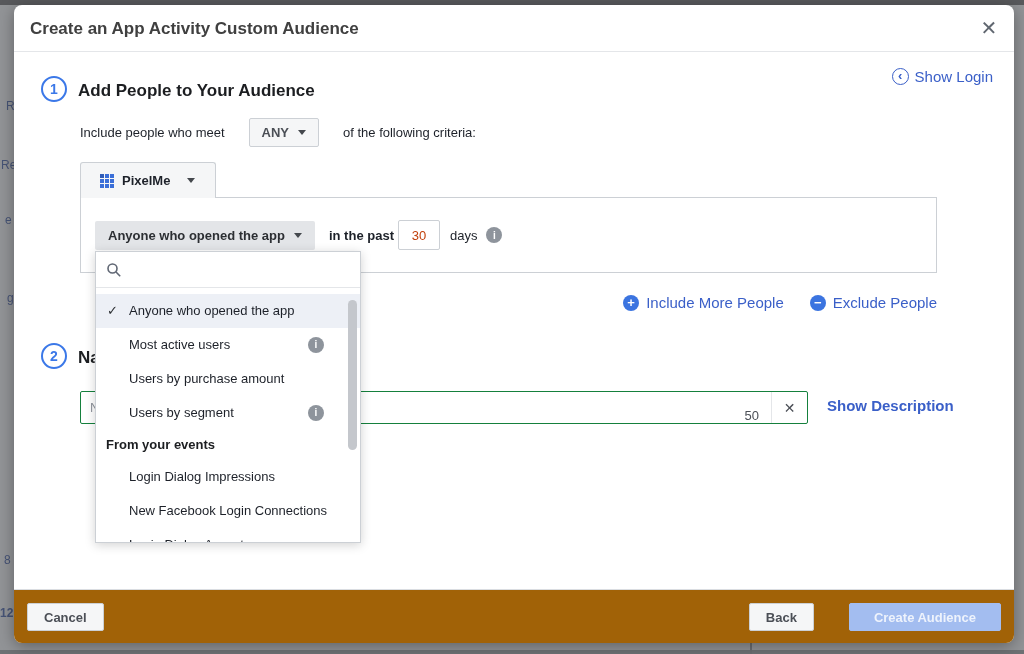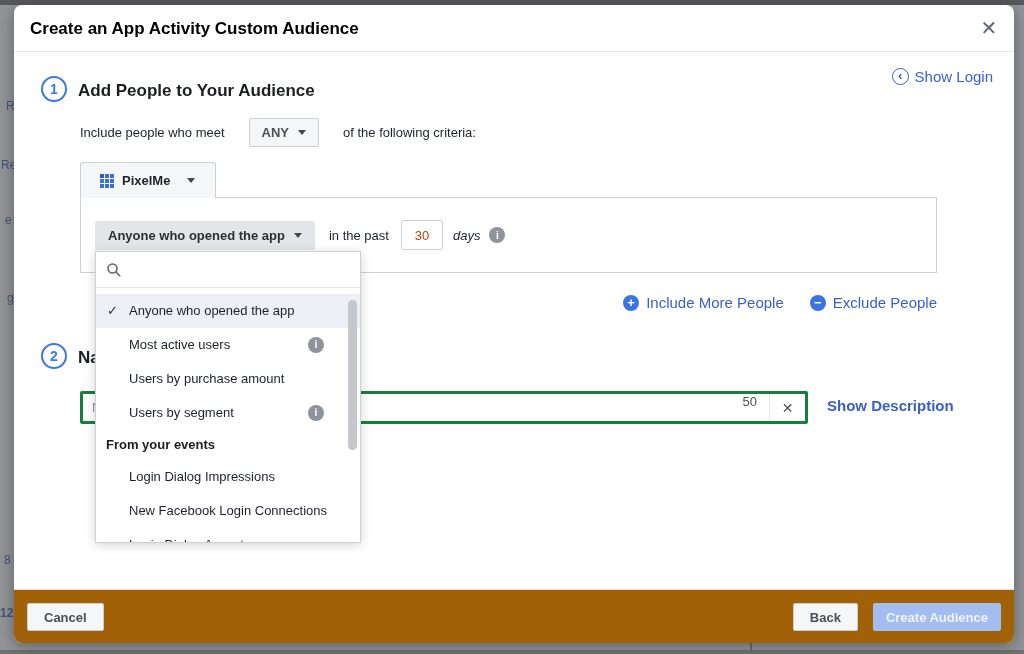--- a/index.html
+++ b/index.html
@@ -26,21 +26,21 @@
     position: absolute; left: 14px; top: 5px; width: 1000px; height: 638px;
     background: #ffffff; border-radius: 8px;
     box-shadow: 0 3px 16px rgba(0,0,0,0.35);
   }
   .modal-header {
     position: absolute; top: 0; left: 0; width: 100%; height: 47px;
     border-bottom: 1px solid #e4e6e9; border-radius: 8px 8px 0 0;
   }
   .modal-title {
     position: absolute; left: 16px; top: 14px;
-    font-size: 17px; font-weight: bold; color: #000000;
+    font-size: 17px; font-weight: bold; color: #404040;
   }
   .close-btn {
     position: absolute; top: 10px; right: 12px; width: 26px; height: 26px;
     background: none; border: none; font-size: 20px; color: #606770; cursor: pointer;
     line-height: 26px; text-align: center;
   }
 
   .show-tips {
     position: absolute; top: 63px; right: 21px;
     display: flex; align-items: center; gap: 6px;
@@ -89,26 +89,26 @@
     position: absolute; left: 66px; top: 192px; width: 857px; height: 76px; z-index: 1;
     background: #fff; border: 1px solid #ccd0d5;
     display: flex; align-items: center; padding-left: 14px;
     font-size: 13px; color: #1d2129;
   }
   .crit-btn {
     height: 29px; padding: 0 13px; background: #e3e5e8; border: none; border-radius: 2px;
     font-family: inherit; font-size: 13px; font-weight: bold; color: #2c2f33;
     display: inline-flex; align-items: center; cursor: pointer; margin-right: 14px;
   }
-  .in-past { margin-right: 12px; }
+  .in-past { margin-right: 4px; font-weight: bold; }
   .days-input {
     width: 42px; height: 30px; border: 1px solid #ccd0d5; border-radius: 2px;
     text-align: center; font-family: inherit; font-size: 13px; color: #c2410c; margin-right: 10px;
   }
-  .days-label { margin-right: 9px; font-style: italic; }
+  .days-label { margin-right: 9px; }
   .info-icon {
     display: inline-flex; width: 16px; height: 16px; border-radius: 50%;
     background: #8e949c; color: #fff; font-size: 10px; font-weight: bold;
     align-items: center; justify-content: center; font-style: normal;
   }
 
   .dropdown-panel {
     position: absolute; left: 81px; top: 246px; width: 266px; height: 292px; z-index: 20;
     background: #fff; border: 1px solid #ccd0d5;
     box-shadow: 0 2px 10px rgba(0,0,0,0.18); overflow: hidden;
@@ -148,22 +148,22 @@
     color: #3a5fc8; font-size: 15px; text-decoration: none; cursor: pointer;
   }
   .circle-icon {
     width: 16px; height: 16px; border-radius: 50%; background: #3b74e0; color: #fff;
     display: inline-flex; align-items: center; justify-content: center;
     font-size: 13px; font-weight: bold; line-height: 1;
   }
 
   .name-row { position: absolute; left: 66px; top: 386px; }
   .name-box {
-    width: 728px; height: 33px; border: 3px solid #15803d; border-radius: 2px;
-    display: flex; align-items: flex-start; background: #fff;
+    width: 728px; height: 33px; border: 1px solid #15803d; border-radius: 2px;
+    display: flex; align-items: flex-end; background: #fff;
   }
   .name-input {
     flex: 1; height: 100%; border: none; outline: none; padding: 0 9px;
     font-family: inherit; font-size: 13px; color: #1d2129; background: transparent;
   }
   .name-input::placeholder { color: #90949c; }
   .char-count { font-size: 13px; color: #4b4f56; padding-right: 12px; }
   .clear-btn {
     width: 36px; height: 100%; border: none; border-left: 1px solid #e4e6e9;
     background: none; font-size: 14px; color: #4b4f56; cursor: pointer;
@@ -175,21 +175,21 @@
 
   .modal-footer {
     position: absolute; bottom: 0; left: 0; width: 100%; height: 54px;
     border-top: 1px solid #dadde1; border-radius: 0 0 8px 8px; background: #a16207;
   }
   .btn {
     height: 28px; padding: 0 16px; border-radius: 2px; font-family: inherit;
     font-size: 13px; font-weight: bold; cursor: pointer;
   }
   .btn-gray { background: #f5f6f7; border: 1px solid #ccd0d5; color: #4b4f56; }
-  .btn-primary-disabled { background: #a3bdf0; border: 1px solid #a3bdf0; color: #eef3fc; cursor: default; padding: 0 12px; }
+  .btn-primary-disabled { background: #a3bdf0; border: 1px solid #a3bdf0; color: #eef3fc; cursor: default; padding: 0 24px; margin-left: 20px; }
   .cancel-btn { position: absolute; left: 13px; top: 13px; }
   .footer-right { position: absolute; right: 13px; top: 13px; display: flex; gap: 15px; }
 </style>
 </head>
 <body>
 
 <div class="backdrop-strip-top"></div>
 <div class="backdrop-strip-bottom"></div>
 <div class="bg-vline"></div>
 

